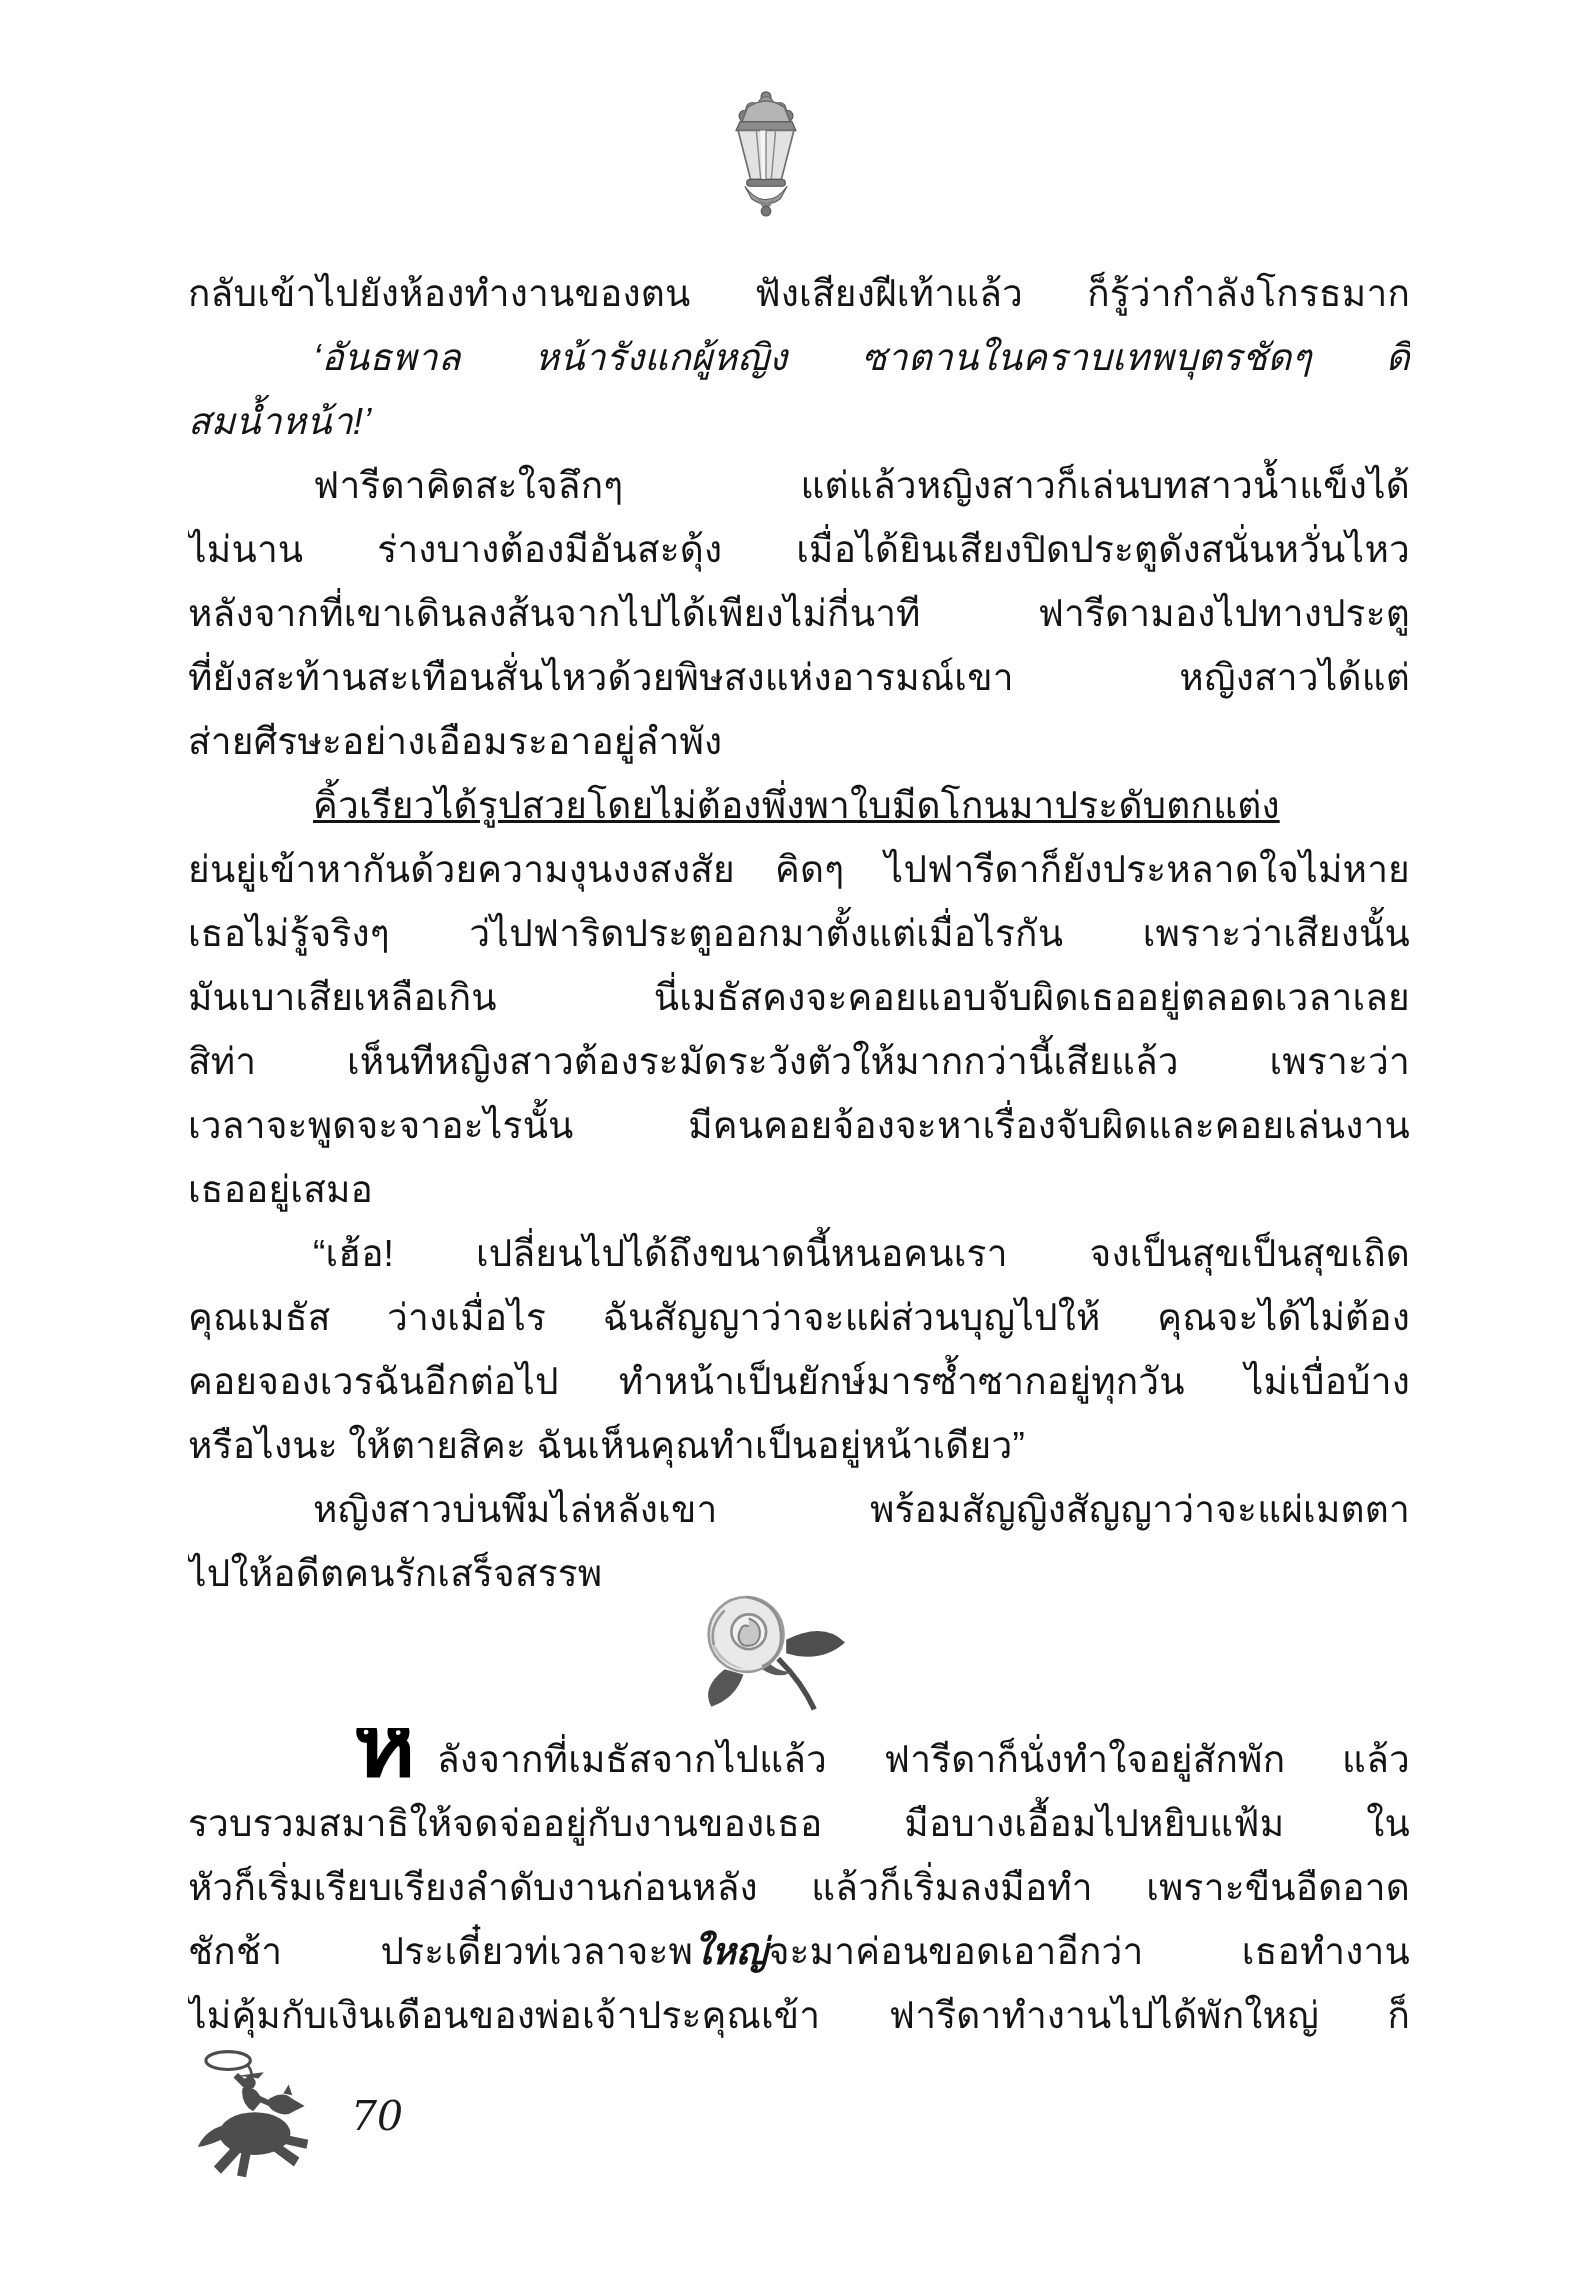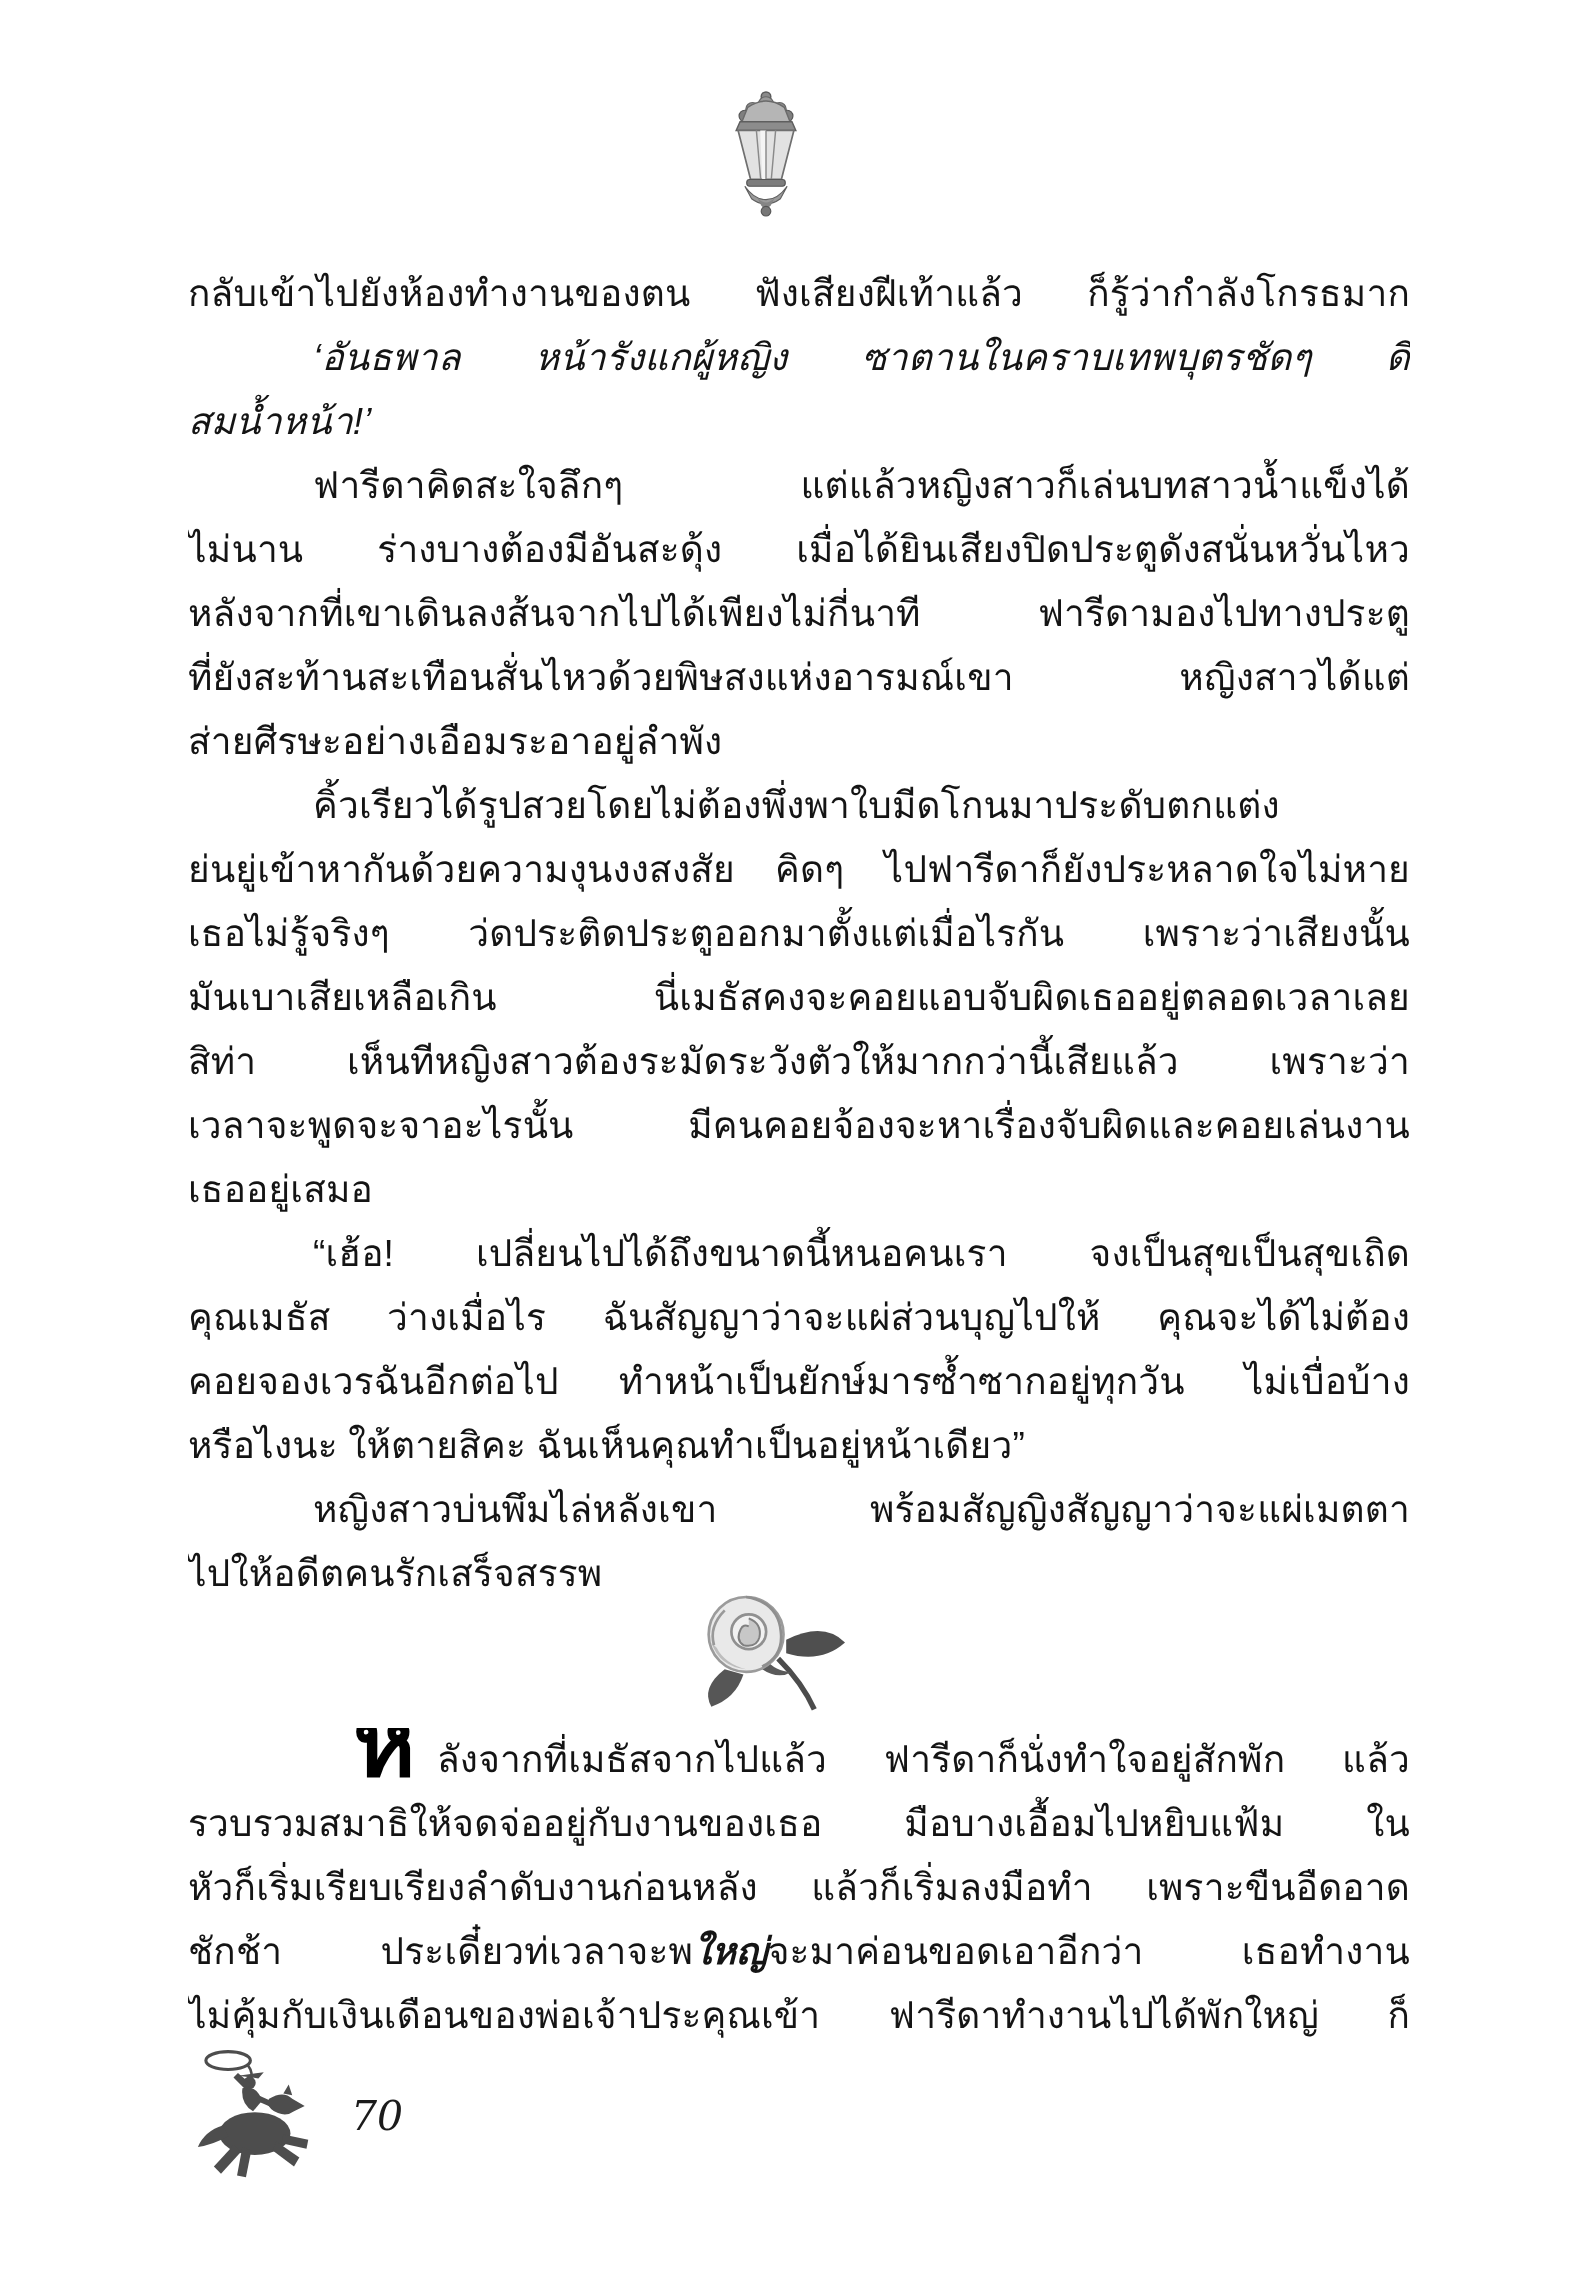--- a/index.html
+++ b/index.html
@@ -54,23 +54,23 @@
 
   <div id="s1">
       <div class="tl j">กลับเข้าไปยังห้องทำงานของตน ฟังเสียงฝีเท้าแล้ว ก็รู้ว่ากำลังโกรธมาก</div>
       <div class="tl j i" style="padding-left: 125px;">‘อันธพาล หน้ารังแกผู้หญิง ซาตานในคราบเทพบุตรชัดๆ ดี</div>
       <div class="tl i">สมน้ำหน้า!’</div>
       <div class="tl j" style="padding-left: 125px;">ฟารีดาคิดสะใจลึกๆ แต่แล้วหญิงสาวก็เล่นบทสาวน้ำแข็งได้</div>
       <div class="tl j">ไม่นาน ร่างบางต้องมีอันสะดุ้ง เมื่อได้ยินเสียงปิดประตูดังสนั่นหวั่นไหว</div>
       <div class="tl j">หลังจากที่เขาเดินลงส้นจากไปได้เพียงไม่กี่นาที ฟารีดามองไปทางประตู</div>
       <div class="tl j">ที่ยังสะท้านสะเทือนสั่นไหวด้วยพิษสงแห่งอารมณ์เขา หญิงสาวได้แต่</div>
       <div class="tl">ส่ายศีรษะอย่างเอือมระอาอยู่ลำพัง</div>
-      <div class="tl j" style="padding-left: 125px;">คิ้วเรียวได้รูปสวยโดยไม่ต้องพึ่งพาใบมีดโกนมาประดับตกแต่ง</div>
+      <div class="tl j" style="padding-left: 125px; text-decoration: underline;">คิ้วเรียวได้รูปสวยโดยไม่ต้องพึ่งพาใบมีดโกนมาประดับตกแต่ง</div>
       <div class="tl j">ย่นยู่เข้าหากันด้วยความงุนงงสงสัย คิดๆ ไปฟารีดาก็ยังประหลาดใจไม่หาย</div>
-      <div class="tl j">เธอไม่รู้จริงๆ ว่ดประติดประตูออกมาตั้งแต่เมื่อไรกัน เพราะว่าเสียงนั้น</div>
+      <div class="tl j">เธอไม่รู้จริงๆ ว่ไปฟาริดประตูออกมาตั้งแต่เมื่อไรกัน เพราะว่าเสียงนั้น</div>
       <div class="tl j">มันเบาเสียเหลือเกิน นี่เมธัสคงจะคอยแอบจับผิดเธออยู่ตลอดเวลาเลย</div>
       <div class="tl j">สิท่า เห็นทีหญิงสาวต้องระมัดระวังตัวให้มากกว่านี้เสียแล้ว เพราะว่า</div>
       <div class="tl j">เวลาจะพูดจะจาอะไรนั้น มีคนคอยจ้องจะหาเรื่องจับผิดและคอยเล่นงาน</div>
       <div class="tl">เธออยู่เสมอ</div>
       <div class="tl j" style="padding-left: 125px;">“เฮ้อ! เปลี่ยนไปได้ถึงขนาดนี้หนอคนเรา จงเป็นสุขเป็นสุขเถิด</div>
       <div class="tl j">คุณเมธัส ว่างเมื่อไร ฉันสัญญาว่าจะแผ่ส่วนบุญไปให้ คุณจะได้ไม่ต้อง</div>
       <div class="tl j">คอยจองเวรฉันอีกต่อไป ทำหน้าเป็นยักษ์มารซ้ำซากอยู่ทุกวัน ไม่เบื่อบ้าง</div>
       <div class="tl">หรือไงนะ ให้ตายสิคะ ฉันเห็นคุณทำเป็นอยู่หน้าเดียว”</div>
       <div class="tl j" style="padding-left: 125px;">หญิงสาวบ่นพึมไล่หลังเขา พร้อมสัญญิงสัญญาว่าจะแผ่เมตตา</div>
       <div class="tl">ไปให้อดีตคนรักเสร็จสรรพ</div>

